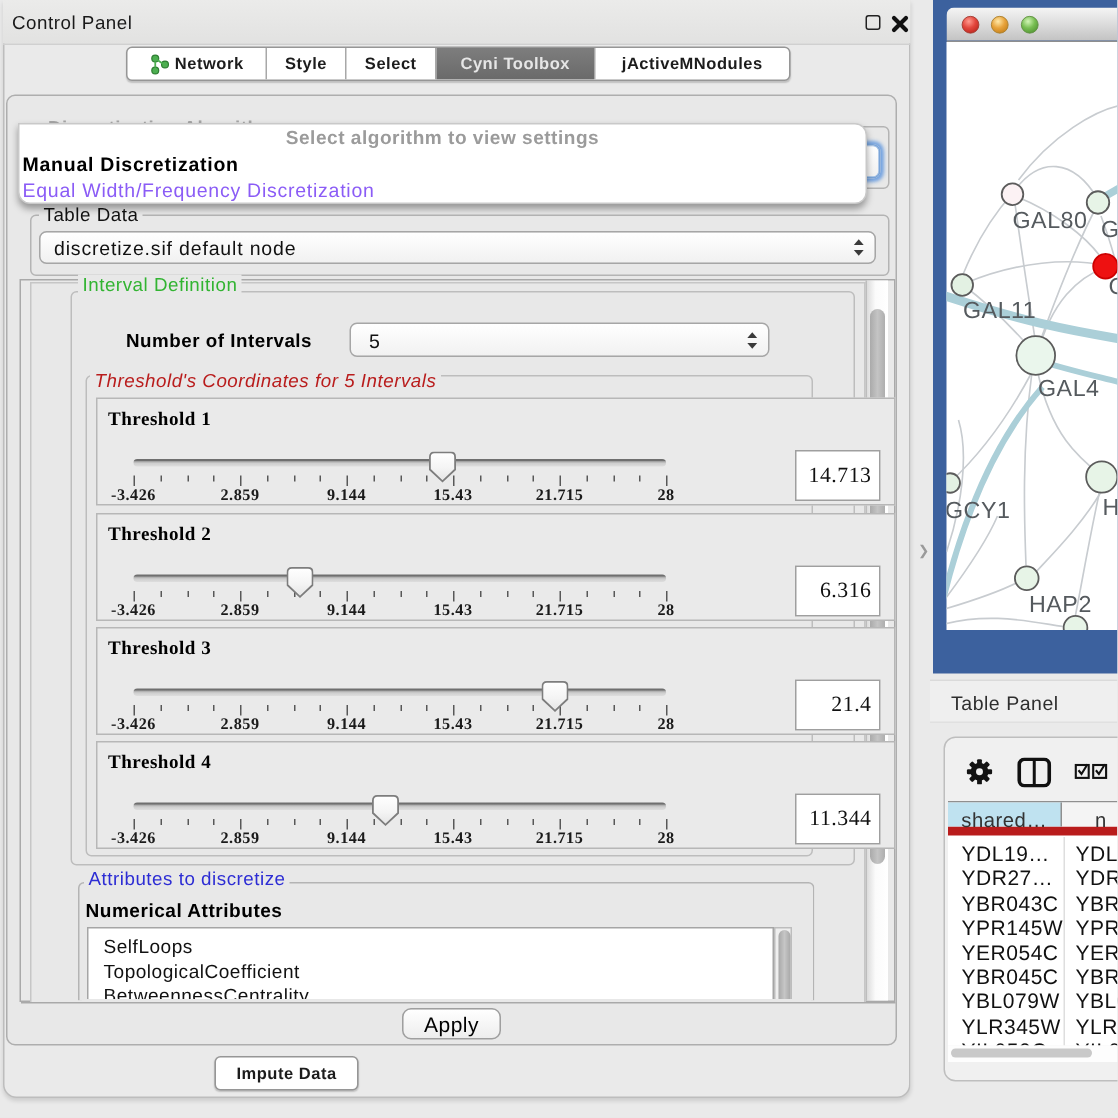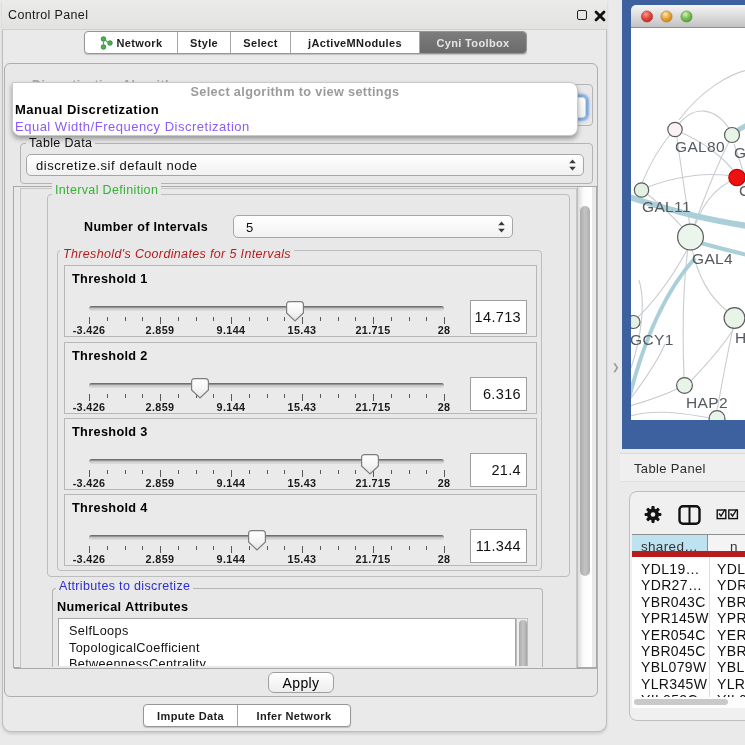--- a/index.html
+++ b/index.html
@@ -8,21 +8,21 @@
 .abs { position:absolute; }
 .grp { position:absolute; border:1px solid #b4b4b4; border-radius:4px; }
 .grp .ttl { position:absolute; top:-8px; left:8px; background:#e8e8e8; padding:0 3px; font-size:12.5px; line-height:15px; }
 .bold { font-weight:bold; }
 .combo { position:absolute; background:linear-gradient(#ffffff,#f1f1f1); border:1px solid #a6a6a6; border-radius:5px; font-size:13px; color:#111; }
 .combo .ar { position:absolute; right:6px; top:50%; transform:translateY(-50%); }
 .tabbar { position:absolute; display:flex; background:#fff; border:1px solid #969696; border-radius:4px; height:23px; font-size:11px; font-weight:bold; color:#1c1c1c; overflow:hidden; box-shadow:0 1px 1px rgba(0,0,0,0.18); }
 .tabbar .tb { display:flex; align-items:center; justify-content:center; border-right:1px solid #a8a8a8; white-space:nowrap; }
 .tabbar .tb:last-child { border-right:none; }
 .tabbar .sel { background:linear-gradient(#7d7d7d,#6a6a6a); color:#e6e6e6; }
-.slider-row { position:absolute; left:0; top:0; width:473px; height:72px; border:1px solid #b7b7b7; background:#eaeaea; }
+.slider-row { position:absolute; left:0; top:0; width:533px; height:72px; border:1px solid #b7b7b7; background:#eaeaea;font-family:Liberation Serif, serif; }
 .track { position:absolute; left:24px; top:40px; width:355px; height:4.5px; border-radius:2.5px; background:linear-gradient(#6f6f6f 0px,#6f6f6f 1px,#adadad 1.8px,#cecece 58%,#dedede); }
 .thumb { position:absolute; top:34.5px; width:18px; height:21px; margin-left:-8px; }
 .tfield { position:absolute; right:9px; top:34px; width:57px; height:34px; background:#fff; border:1px solid #9f9f9f; font-size:14.5px; text-align:right; padding:8px 5px 0 0; color:#111; }
 .ticks  { position:absolute; left:24px; top:50.5px; width:356px; height:9px; }
 .tlabels { position:absolute; left:24px; top:57.5px; width:356px; height:12px; font-size:10.8px; font-weight:bold; color:#1a1a1a; }
 .tlabels span { position:absolute; transform:translateX(-50%); }
 .netlabel { font-size:15.5px; fill:#555a5e; font-family:"Liberation Sans",sans-serif; }
 </style>
 </head>
 <body>
@@ -37,22 +37,22 @@
 
 <div class="tabbar" style="left:84px;top:31px;">
   <div class="tb" style="width:93px;"><svg width="13" height="14" viewBox="0 0 13 14" style="margin-right:4px;">
         <circle cx="3.5" cy="3" r="2.3" fill="#4caf50" stroke="#2e7d32" stroke-width="0.8"></circle>
         <circle cx="3.5" cy="11" r="2.3" fill="#4caf50" stroke="#2e7d32" stroke-width="0.8"></circle>
         <circle cx="10" cy="7" r="2.3" fill="#4caf50" stroke="#2e7d32" stroke-width="0.8"></circle>
         <path d="M3.5 5 L3.5 9 M5 4 L8.5 6.5" stroke="#4caf50" stroke-width="1.2" fill="none"></path>
       </svg>Network</div>
   <div class="tb" style="width:53px;">Style</div>
   <div class="tb" style="width:60px;">Select</div>
+  <div class="tb sel" style="width:106px;">Cyni Toolbox</div>
   <div class="tb" style="width:129px;">jActiveMNodules</div>
-  <div class="tb sel" style="width:106px;">Cyni Toolbox</div>
 </div>
 
 <div class="abs" style="left:4px;top:63px;width:594px;height:634px;background:#e8e8e8;border:1px solid #aeaeae;border-radius:6px;"></div>
 
 <div class="grp" style="left:20px;top:84px;width:573px;height:42px;">
   <div class="ttl bold" style="color:#a6a6a6;top:-7px;">Discretization Algorithm</div>
 </div>
 <div class="abs" style="left:27px;top:96px;width:560px;height:23px;background:linear-gradient(#fff,#f0f0f0);border:1px solid #a6a6a6;border-radius:5px;border-color:#7aa4d8;box-shadow:0 0 2.5px 2px rgba(96,150,222,0.85), inset 0 0 0 0.5px #9cbde4;"></div>
 
 <div class="grp" style="left:20px;top:143px;width:573px;height:41px;">
@@ -282,21 +282,20 @@
   <div style="font-size:12.7px;color:#111;padding:4px 0 0 10px;line-height:16.6px;">SelfLoops<br>TopologicalCoefficient<br>BetweennessCentrality</div>
 </div>
 <div class="abs" style="left:516px;top:618px;width:12px;height:48px;background:#efefef;border:1px solid #bdbdbd;border-bottom:none;"></div>
 <div class="abs" style="left:518.5px;top:620px;width:8px;height:46px;background:linear-gradient(90deg,#a8a8a8,#c6c6c6 50%,#a8a8a8);border-radius:4px 4px 0 0;"></div>
 <div class="abs" style="left:14px;top:668px;width:583px;height:1px;background:#a9a9a9;"></div>
 
 <div class="abs" style="left:268px;top:672px;width:66px;height:21px;background:linear-gradient(#ffffff,#ededed);border:1px solid #9f9f9f;border-radius:6px;text-align:center;font-size:14px;padding-top:1.5px;">Apply</div>
 
 <div class="tabbar" style="left:143px;top:704px;">
   <div class="tb" style="width:94px;">Impute Data</div>
-  <div class="tb" style="width:112px;">Infer Network</div>
 </div>
 
 <div class="abs" style="left:612px;top:362px;font-size:9px;color:#9a9a9a;">❯</div>
 
 <div class="abs" style="left:622px;top:0;width:123px;height:449px;background:#3c619e;"></div>
 <div class="abs" style="left:631px;top:5px;width:114px;height:23px;background:linear-gradient(#f5f5f5,#c3c3c3);border-radius:5px 0 0 0;border-bottom:1px solid #8e8e8e;"></div>
 <svg class="abs" style="left:631px;top:5px;" width="114" height="23" viewBox="0 0 114 23">
   <defs>
     <radialGradient id="rg" cx="0.4" cy="0.3" r="0.8">
         <stop offset="0" stop-color="#ff9a8f"></stop>

